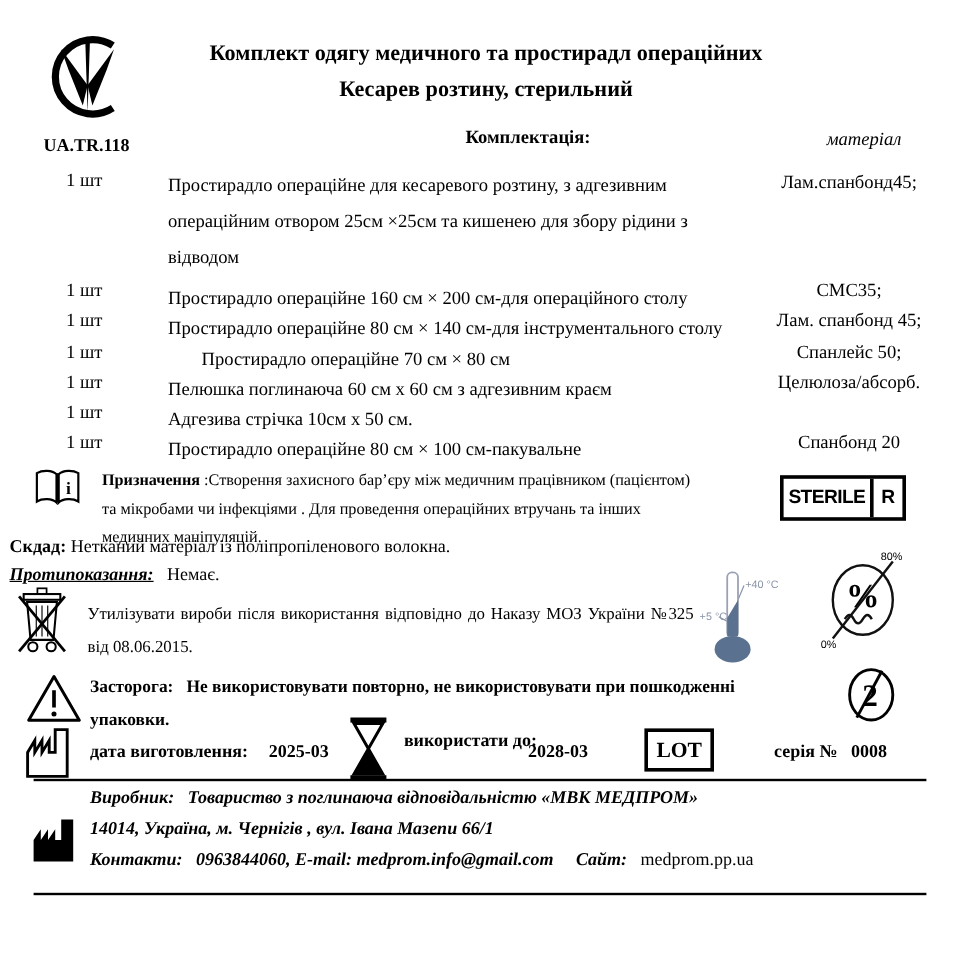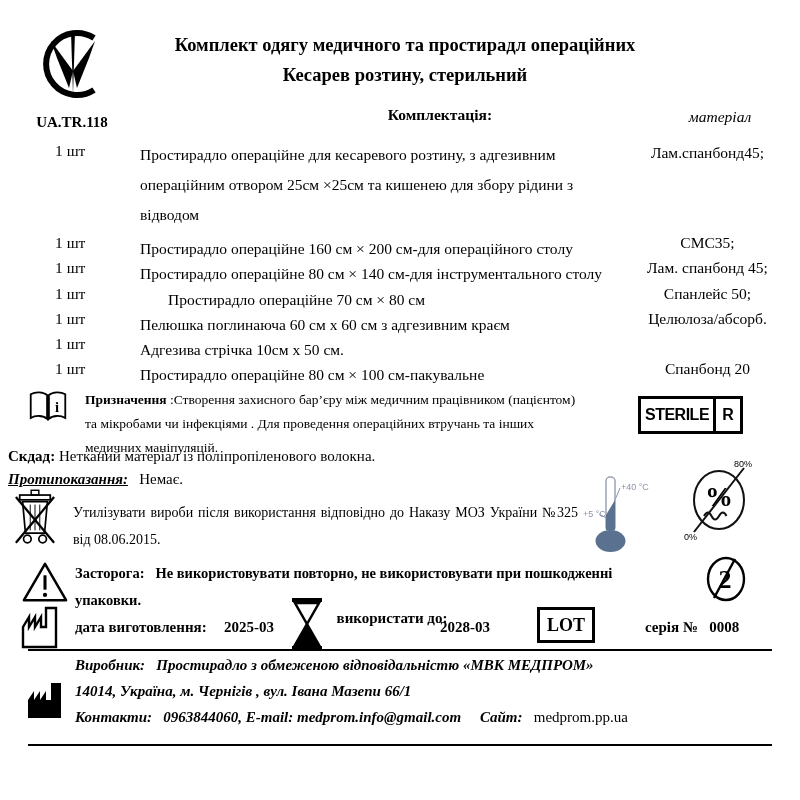--- a/index.html
+++ b/index.html
@@ -12,21 +12,21 @@
   .title{font-size:18.5px;font-weight:bold;line-height:30px;text-align:center;}
   .brand{font-size:16px;font-weight:bold;font-style:italic;line-height:31px;text-align:center;}
   .hcell{font-size:15.5px;}
   .qty{font-size:15.5px;}
   .desc{font-size:15.5px;line-height:30px;}
   .mat{font-size:15.5px;text-align:center;}
   .purpose{font-size:13.5px;line-height:24px;}
   .line15{font-size:15px;}
   .disposal{font-size:14px;line-height:27px;text-align:justify;}
   .warn{font-size:14.5px;line-height:27px;font-weight:bold;}
-  .sterile-box{display:flex;align-items:stretch;border:3px solid #000;height:32px;}
+  .sterile-box{display:flex;align-items:stretch;border:3px solid #000;height:32px;margin-left:12px;}
   .sterile-box .cell1{display:flex;align-items:center;padding:0 4px;
        font-family:"Liberation Sans", sans-serif;font-weight:bold;font-size:16px;letter-spacing:-0.5px;}
   .sterile-box .cell2{display:flex;align-items:center;justify-content:center;width:24px;
        border-left:3px solid #000;font-family:"Liberation Sans", sans-serif;font-weight:bold;font-size:16px;}
   .lot-box{display:flex;align-items:center;justify-content:center;border:3.5px solid #000;
        width:52px;height:30px;font-family:Liberation Serif, serif;font-weight:bold;font-size:18px;}
   .hline{border-top:2.5px solid #000;}
   .hline2{border-top:2px solid #000;}
   .footline{font-size:15px;font-weight:bold;font-style:italic;line-height:25px;}
   .site-val{font-style:normal;font-weight:normal;}
@@ -200,21 +200,21 @@
 <div class="abs hline" style="left:28px;top:649px;width:744px;"></div>
 
 <div class="abs" style="left:24px;top:678px;">
   <svg width="42" height="42" viewBox="0 0 40 42">
     <path d="M3 40 L3 22 L9 13 L9 22 L15 13 L15 22 L21 13 L21 22 L26 22 L26 5 L36 5 L36 40 Z" fill="#000"></path>
   </svg>
 </div>
 <div class="abs footline" style="left:75px;top:653px;width:660px;">
   <span>Виробник:</span>
   <span>&nbsp;</span>
-  <span>Простирадло з обмеженою відповідальністю  «МВК МЕДПРОМ»</span>
+  <span>Товариство з поглинаюча відповідальністю  «МВК МЕДПРОМ»</span>
 </div>
 <div class="abs footline" style="left:75px;top:679px;width:660px;">14014,  Україна, м. Чернігів , вул.  Івана Мазепи 66/1</div>
 <div class="abs footline" style="left:75px;top:705px;width:700px;">
   <span>Контакти:</span>
   <span>&nbsp;</span>
   <span>0963844060, E-mail: medprom.info@gmail.com</span>
   <span>&nbsp;&nbsp;&nbsp;</span>
   <span>Сайт:</span>
   <span>&nbsp;</span>
   <span class="site-val">medprom.pp.ua</span>

